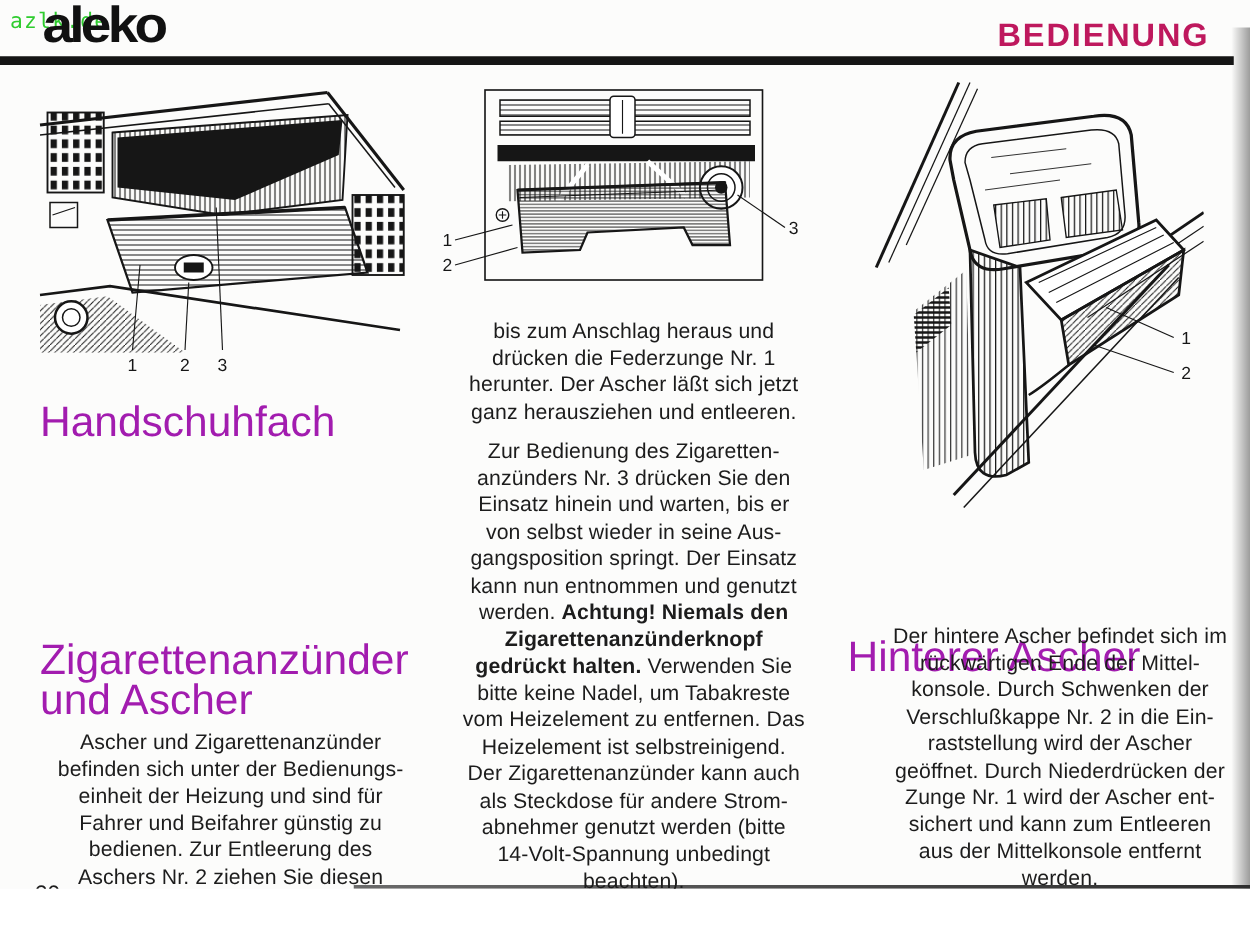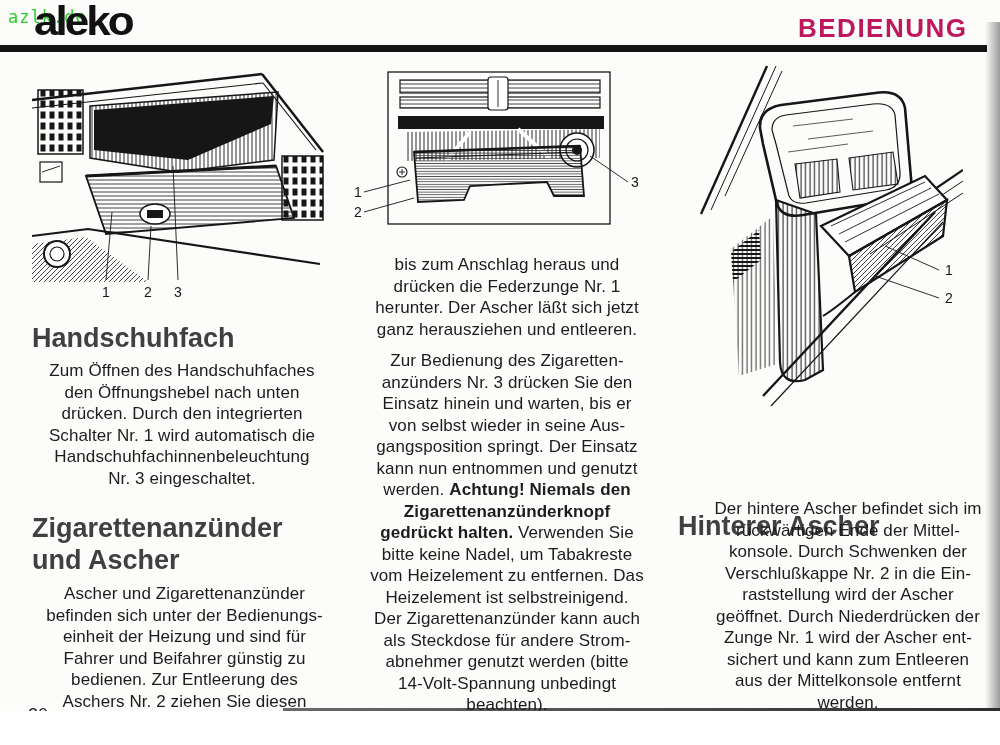--- a/index.html
+++ b/index.html
@@ -34,21 +34,21 @@
   
   .edge-shadow{
     top:22px;right:0;bottom:0;width:15px;
     background:linear-gradient(to right,rgba(0,0,0,0),rgba(0,0,0,0.38));
   }
   .bottom-strip{
     left:283px;right:0;bottom:0;height:3px;
     background:linear-gradient(to right,#6a6a6a,#2e2e2e);
   }
   
-  .heading{font-size:27px;font-weight:bold;line-height:32px;white-space:pre-line;color:#404040;margin:0;}
+  .heading{font-size:34px;font-weight:normal;line-height:32px;white-space:pre-line;color:#a21caf;margin:0;}
   .body{font-size:17px;line-height:21.5px;white-space:pre-line;margin:0;letter-spacing:0.1px;text-align:center;}
   .bold{font-weight:bold;}
   .pagenum{left:28px;top:705px;font-size:18px;}
   
   .co{font-family:"Liberation Sans","DejaVu Sans",sans-serif;font-size:14px;fill:#161616;}
 </style>
 </head>
 <body>
 
 <div id="page">
@@ -177,26 +177,20 @@
       <path d="M262 148 L90 332" stroke-width="2.4"></path>
       <path d="M270 158 L98 342" stroke-width="1.2"></path>
       <path d="M266 206 L212 182" stroke-width="0.9"></path>
       <path d="M266 234 L202 212" stroke-width="0.9"></path>
     </g>
     <text class="co" x="272" y="211">1</text>
     <text class="co" x="272" y="239">2</text>
   </svg>
 
   <h2 class="abs heading" style="left:32px;top:322px;">Handschuhfach</h2>
-  <p class="abs body" style="left:32px;top:360px;width:300px;">Zum Öffnen des Handschuhfaches
-den Öffnungshebel nach unten
-drücken. Durch den integrierten
-Schalter Nr. 1 wird automatisch die
-Handschuhfachinnenbeleuchtung
-Nr. 3 eingeschaltet.</p>
 
   <h2 class="abs heading" style="left:32px;top:512px;">Zigarettenanzünder
 und Ascher</h2>
   <p class="abs body" style="left:32px;top:583px;width:305px;">Ascher und Zigarettenanzünder
 befinden sich unter der Bedienungs-
 einheit der Heizung und sind für
 Fahrer und Beifahrer günstig zu
 bedienen. Zur Entleerung des
 Aschers Nr. 2 ziehen Sie diesen</p>
 

